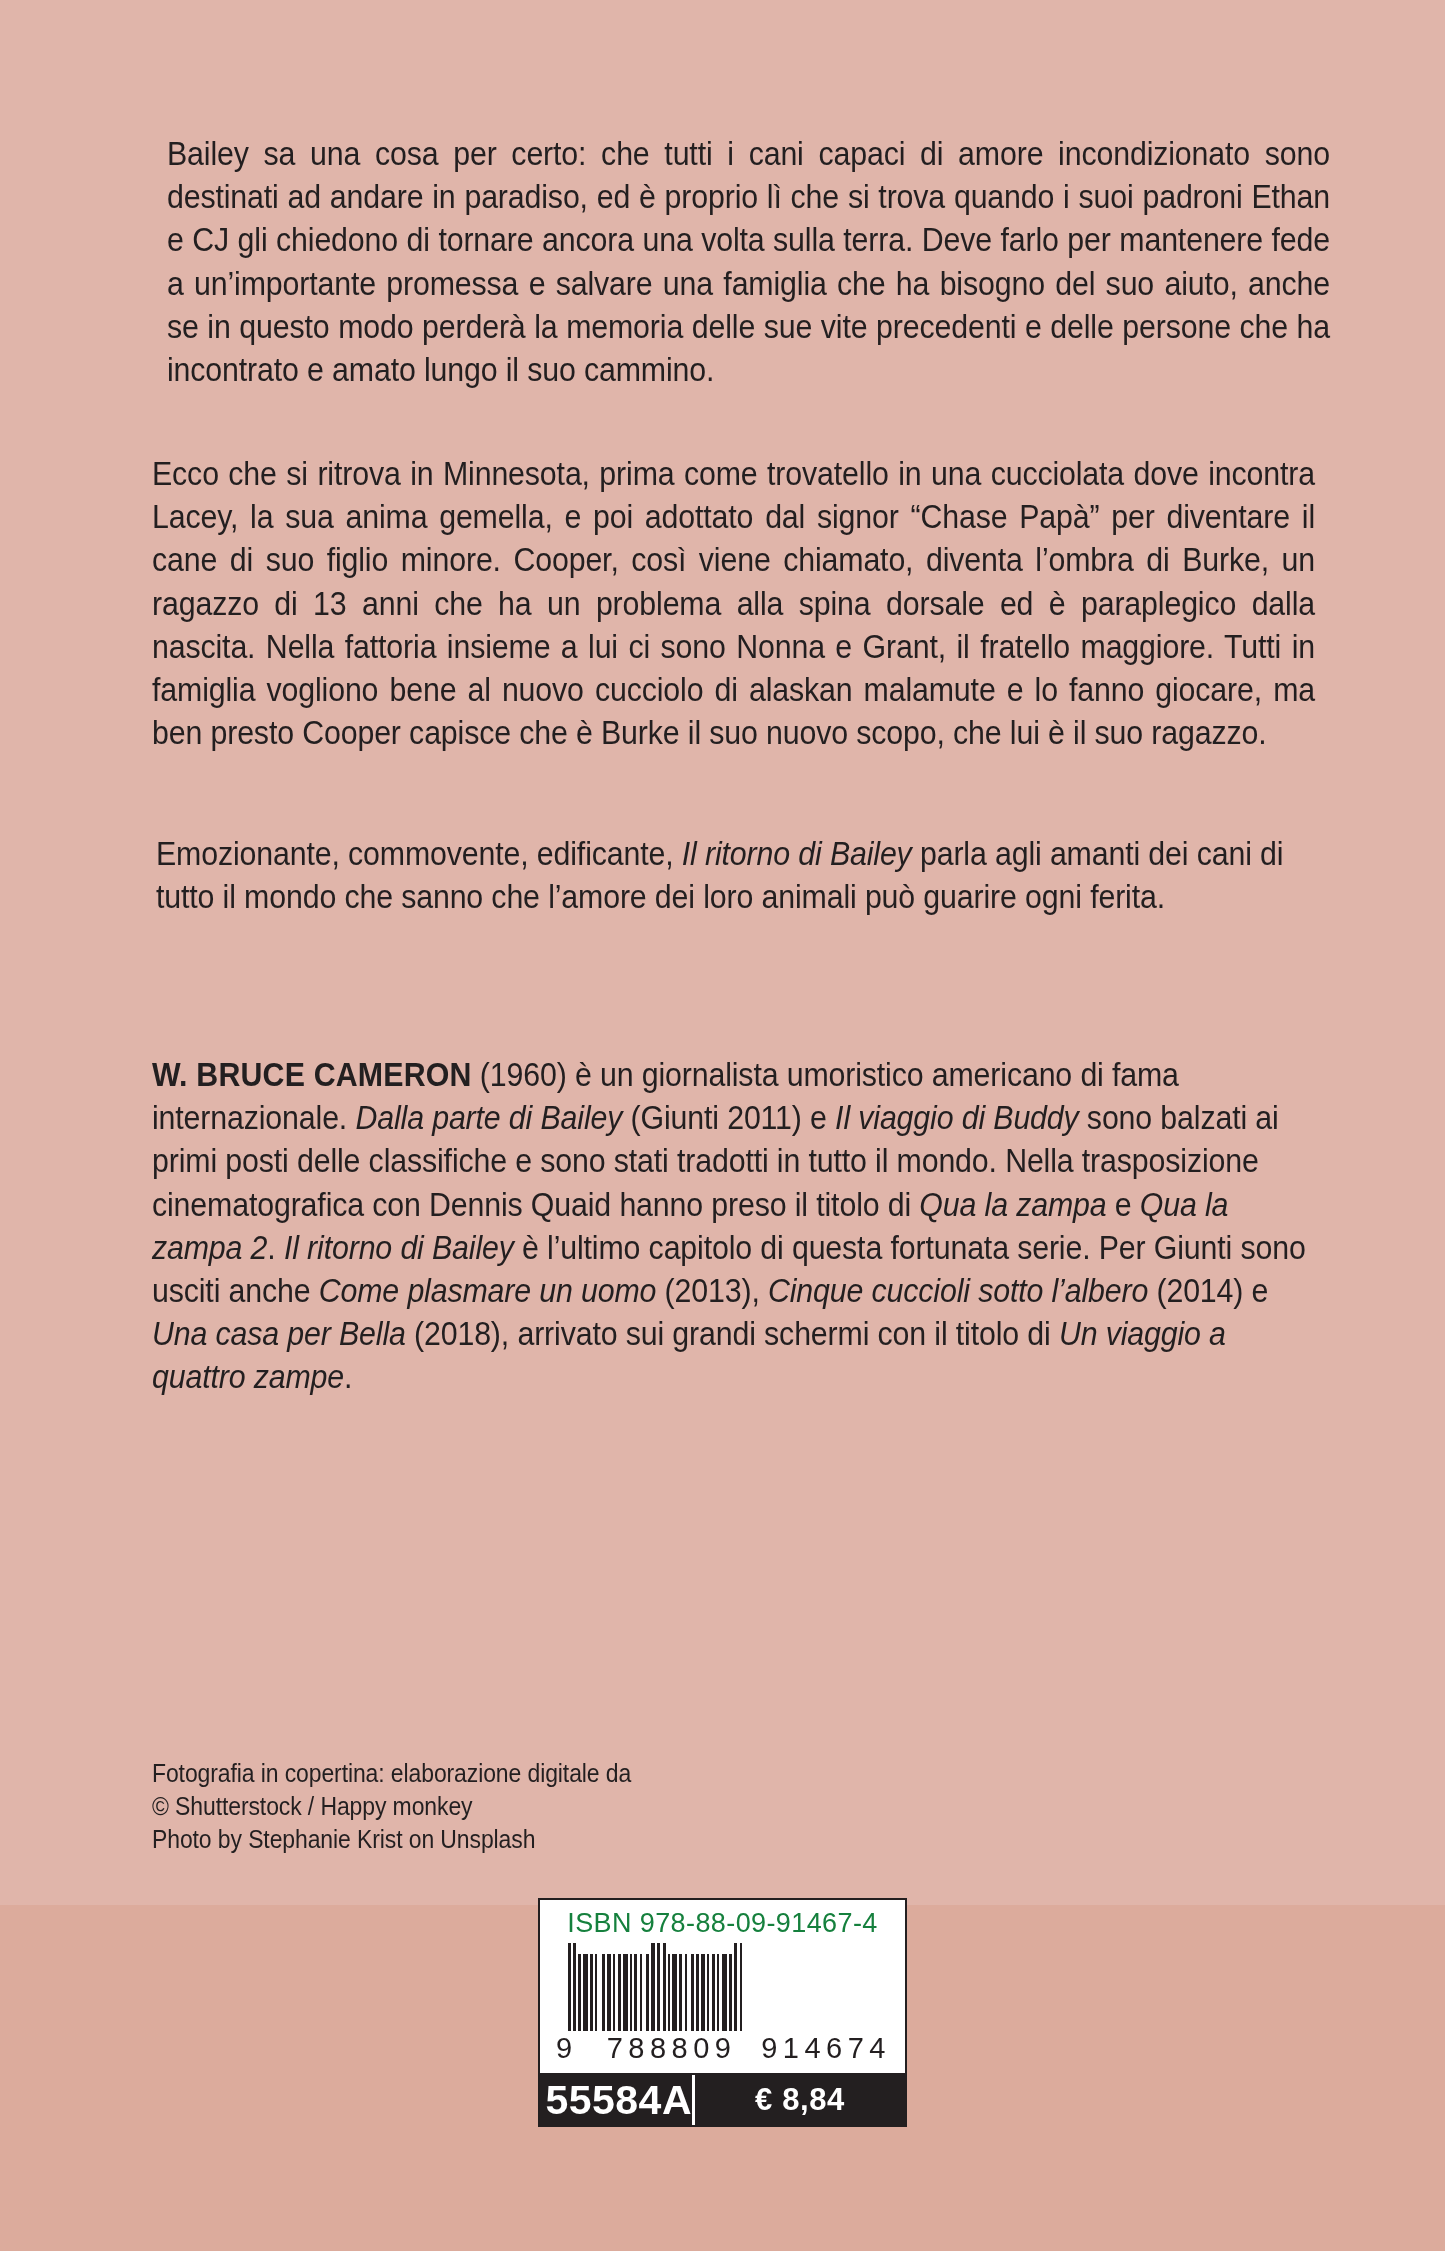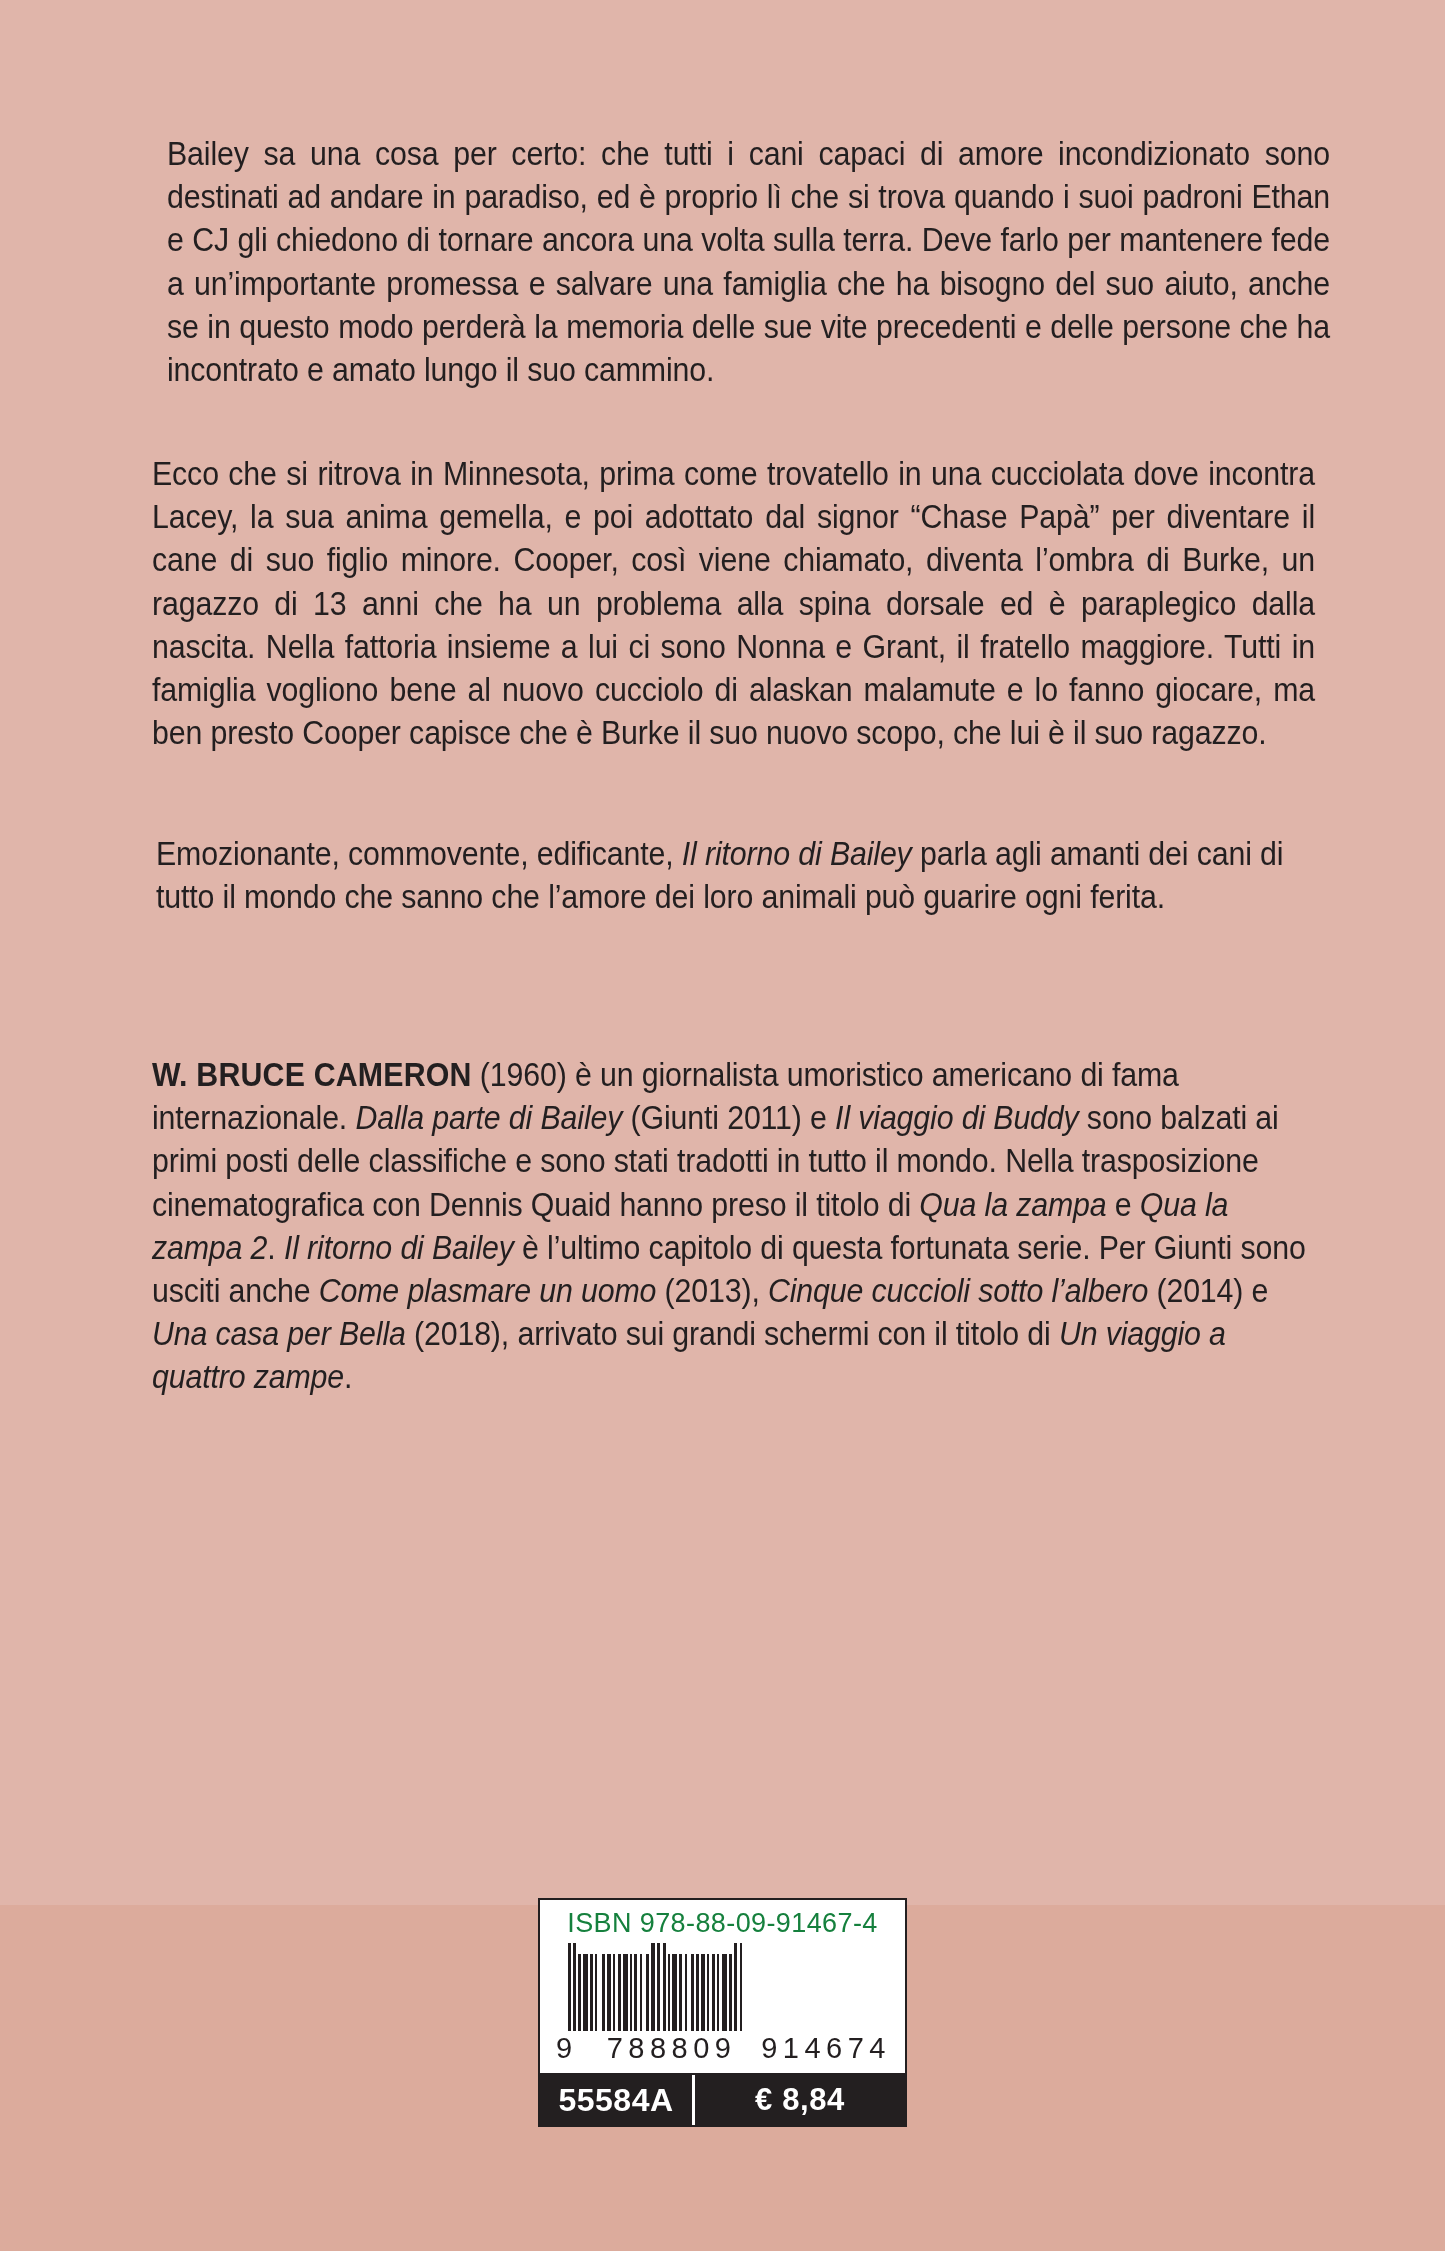--- a/index.html
+++ b/index.html
@@ -132,22 +132,22 @@
   .price-strip {
     display: flex;
     background: #231f20;
     color: #ffffff;
     height: 50px;
     align-items: center;
     border-top: 2px solid #231f20;
   }
   .price-strip .code {
     flex: 0 0 152px;
-    text-align: center;
-    font-size: 32px;
+    text-align: right;
+    font-size: 41px;
     font-weight: bold;
     letter-spacing: 0.5px;
   }
   .price-strip .sep {
     width: 3px;
     background: #ffffff;
     height: 100%;
   }
   .price-strip .price {
     flex: 1;
@@ -177,20 +177,25 @@
     <div class="blurb p-block" id="para-synopsis-3">
       <span class="cond"><span>Emozionante, commovente, edificante, </span><em class="ital">Il ritorno di Bailey</em><span> parla agli amanti dei cani di tutto il mondo che sanno che l’amore dei loro animali può guarire ogni ferita.</span></span>
     </div>
 
     <div class="blurb p-block" id="para-bio">
       <span class="cond"><span class="author-name">W. BRUCE CAMERON</span><span> (1960)</span><span> è un giornalista umoristico americano di fama internazionale. </span><em class="ital">Dalla parte di Bailey</em><span> (Giunti 2011) e </span><em class="ital">Il viaggio di Buddy</em><span> sono balzati ai primi posti delle classifiche e sono stati tradotti in tutto il mondo. Nella trasposizione cinematografica con Dennis Quaid hanno preso il titolo di </span><em class="ital">Qua la zampa</em><span> e </span><em class="ital">Qua la zampa 2</em><span>. </span><em class="ital">Il ritorno di Bailey</em><span> è l’ultimo capitolo di questa fortunata serie. Per Giunti sono usciti anche </span><em class="ital">Come plasmare un uomo</em><span> (2013), </span><em class="ital">Cinque cuccioli sotto l’albero</em><span> (2014) e </span><em class="ital">Una casa per Bella</em><span> (2018), arrivato sui grandi schermi con il titolo di </span><em class="ital">Un viaggio a quattro zampe</em><span>.</span></span>
     </div>
 
   </div>
 
+  <div class="credits">
+    <span class="cond credit-line">Fotografia in copertina: elaborazione digitale da</span>
+    <span class="cond credit-line">© Shutterstock / Happy monkey</span>
+    <span class="cond credit-line">Photo by Stephanie Krist on Unsplash</span>
+  </div>
 
   <div class="barcode-block">
     <div class="barcode-inner">
       <div class="isbn-text">ISBN 978-88-09-91467-4</div>
       <div class="bars" id="bars">
           <div class="bar" style="width: 3.06px; height: 100%;"></div>
           <div class="bar" style="width: 2.04px; height: 100%; background: transparent;"></div>
           <div class="bar" style="width: 3.06px; height: 100%;"></div>
           <div class="bar" style="width: 2.04px; height: 88%; background: transparent;"></div>
           <div class="bar" style="width: 3.06px; height: 88%;"></div>

